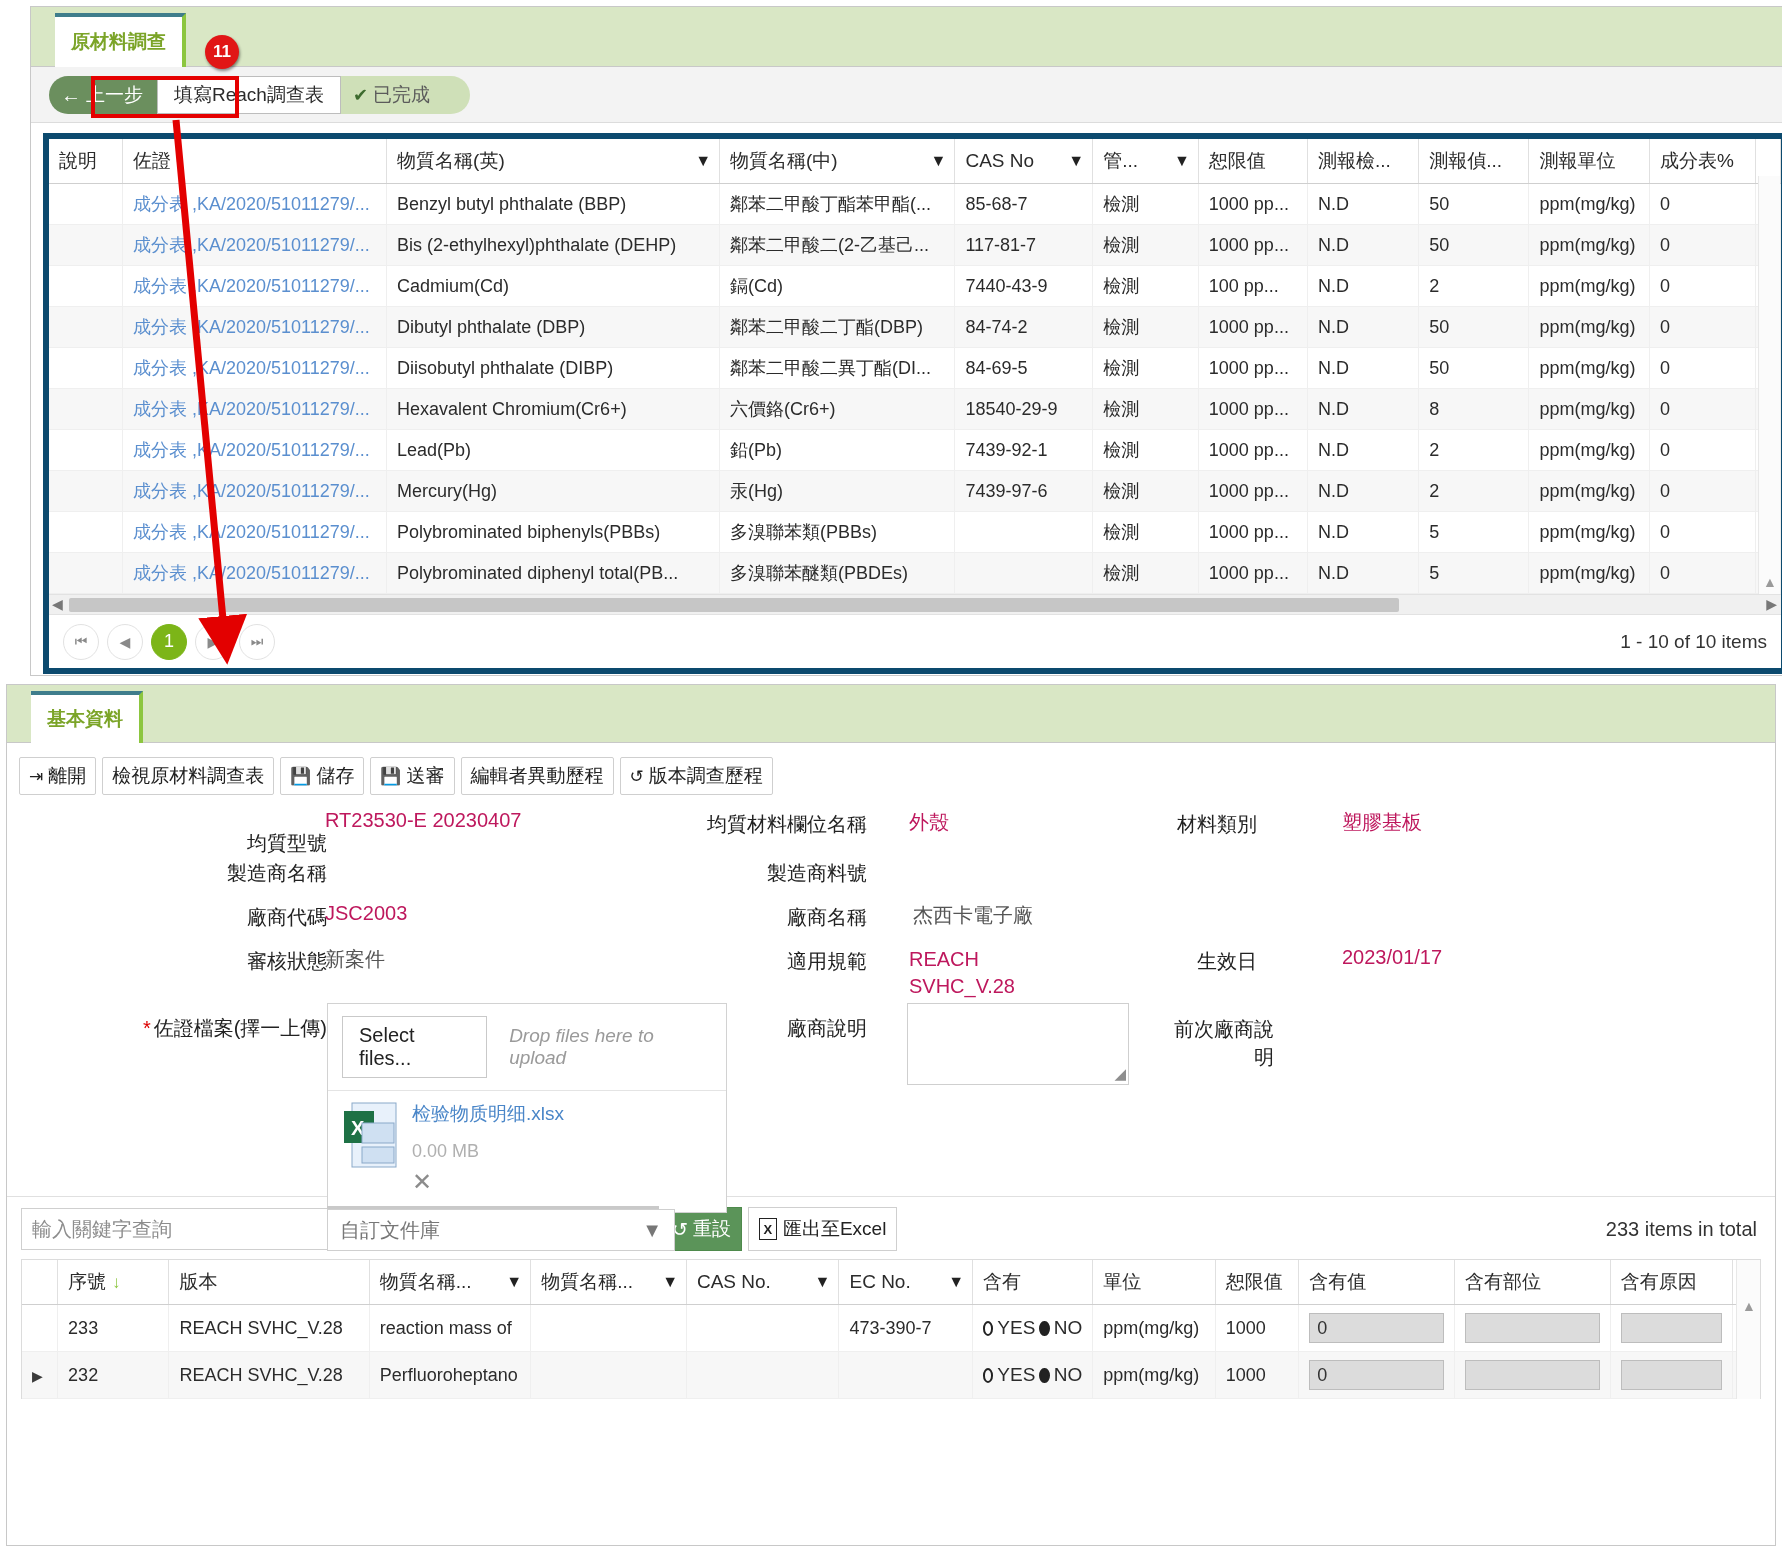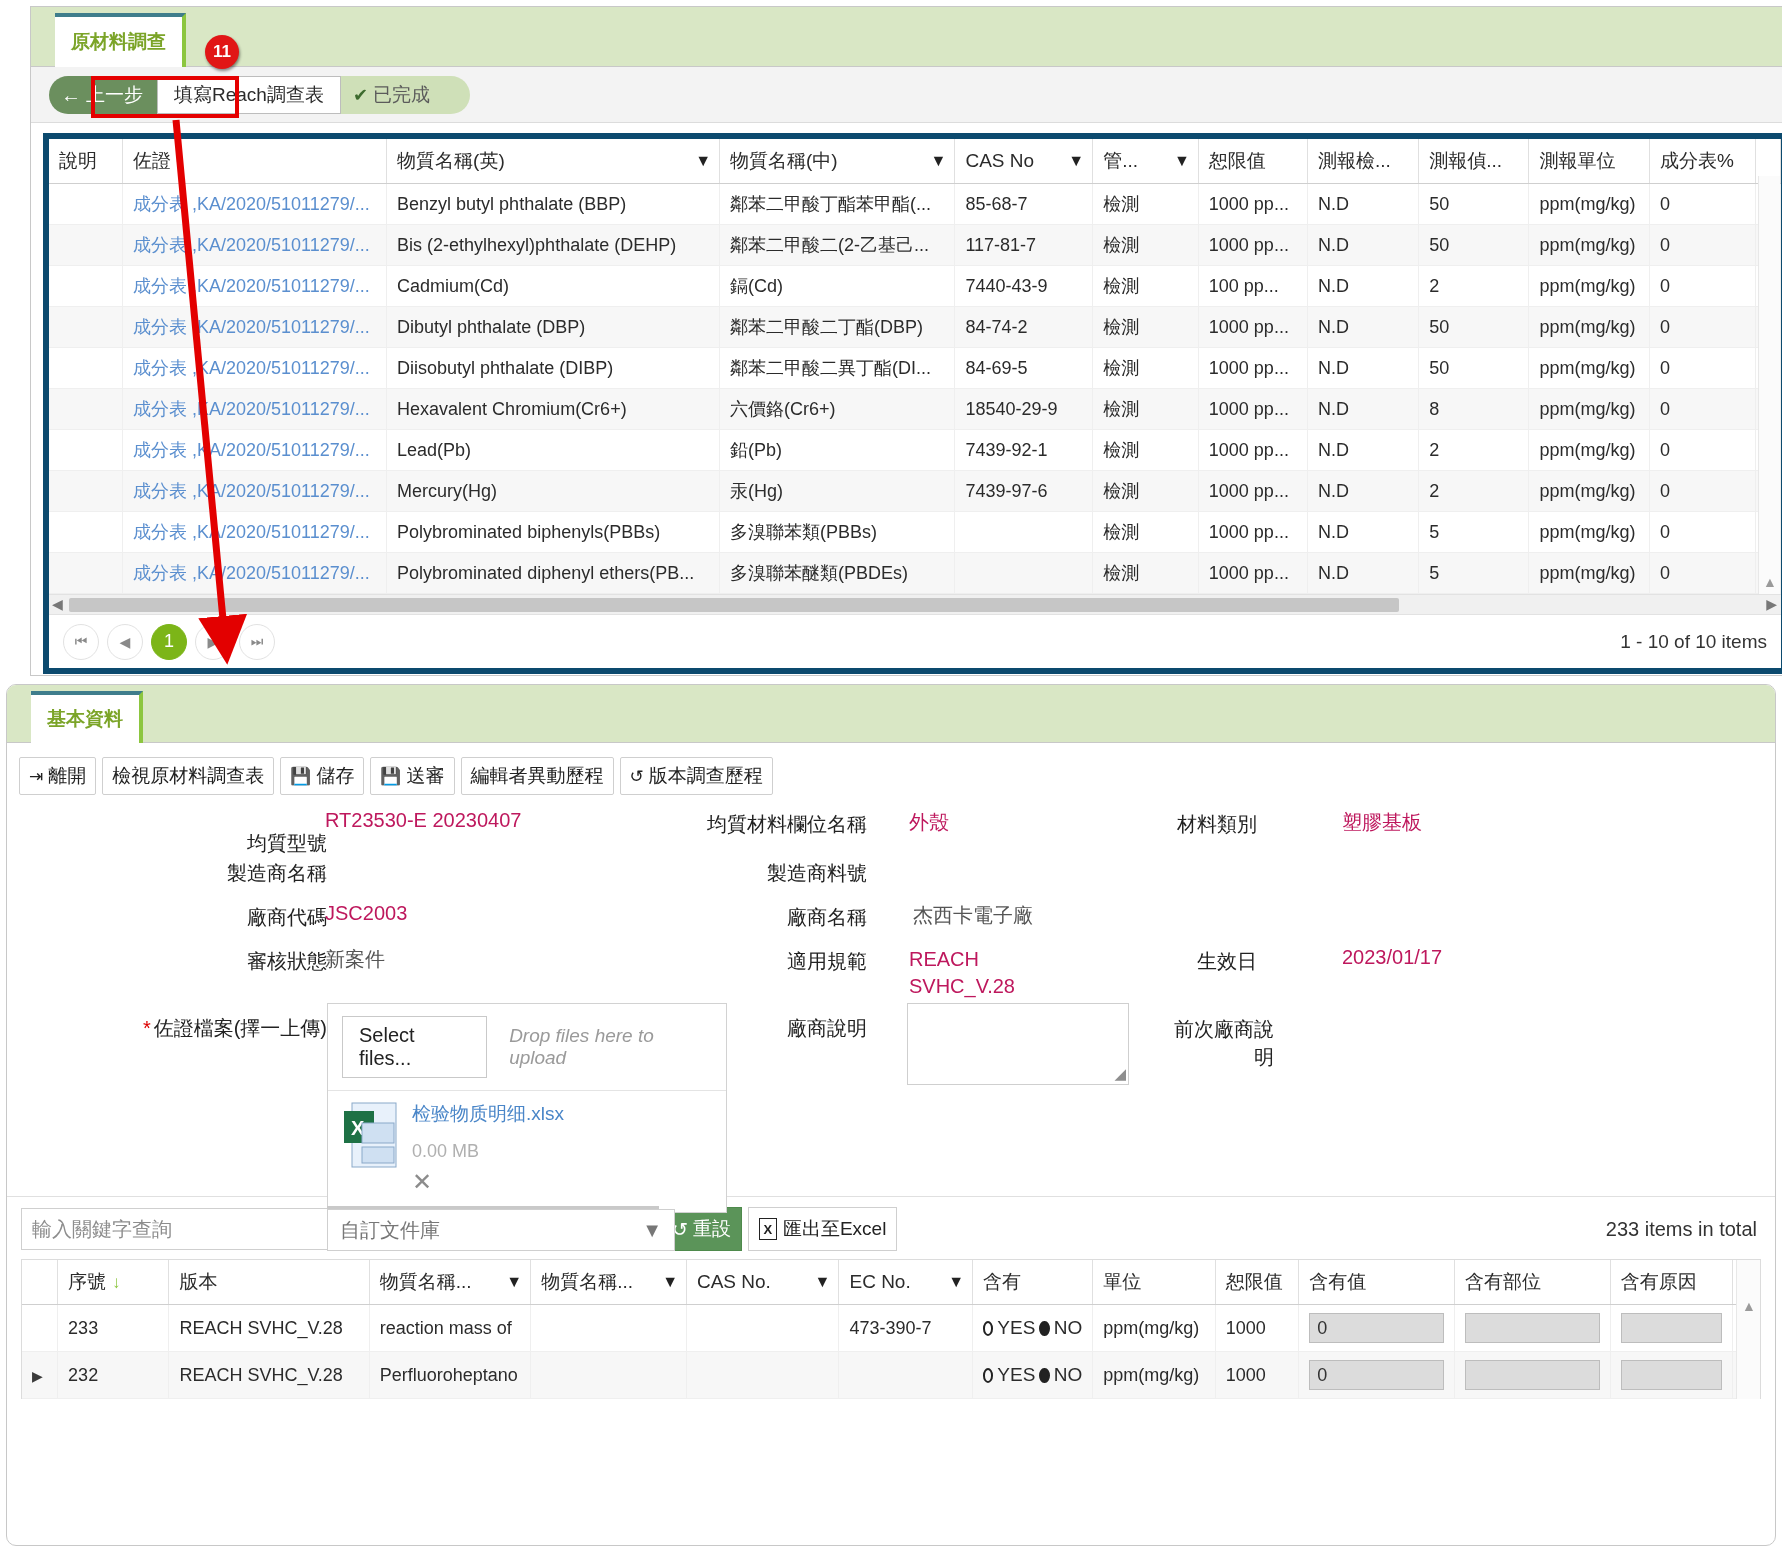--- a/index.html
+++ b/index.html
@@ -482,21 +482,21 @@
               <td>1000 pp...</td>
               <td>N.D</td>
               <td>5</td>
               <td>ppm(mg/kg)</td>
               <td>0</td>
               <td></td>
             </tr>
             <tr class="alt">
               <td></td>
               <td><span class="lnk">成分表 ,KA/2020/51011279/...</span></td>
-              <td>Polybrominated diphenyl ethers(PB...</td>
+              <td>Polybrominated diphenyl total(PB...</td>
               <td>多溴聯苯醚類(PBDEs)</td>
               <td></td>
               <td>檢測</td>
               <td>1000 pp...</td>
               <td>N.D</td>
               <td>5</td>
               <td>ppm(mg/kg)</td>
               <td>0</td>
               <td></td>
             </tr>
@@ -528,21 +528,21 @@
 <div class="badge">11</div>
 <svg class="arrow-svg" width="1782" height="1550">
   <defs>
     <marker id="ah" markerWidth="7" markerHeight="7" refX="2" refY="3.5" orient="auto">
       <polygon points="0 0, 7 3.5, 0 7" fill="#e30000"></polygon>
     </marker>
   </defs>
   <line x1="176" y1="120" x2="224" y2="630" stroke="#e30000" stroke-width="7" marker-end="url(#ah)"></line>
 </svg>
 
-<div class="panel" id="bottom-panel" style="top:684px; width:1770px; height:862px; overflow:hidden;border-radius:10px;">
+<div class="panel" id="bottom-panel" style="top:684px; width:1770px; height:862px; overflow:hidden;">
 
   <div class="tabstrip" style="height:58px;">
     <div class="tab" style="height:52px; min-width:110px;">
       <span>基本資料</span>
     </div>
   </div>
 
   <div class="toolbar" id="bottom-toolbar">
       <div class="tbtn">
         <span class="gl">⇥</span>

